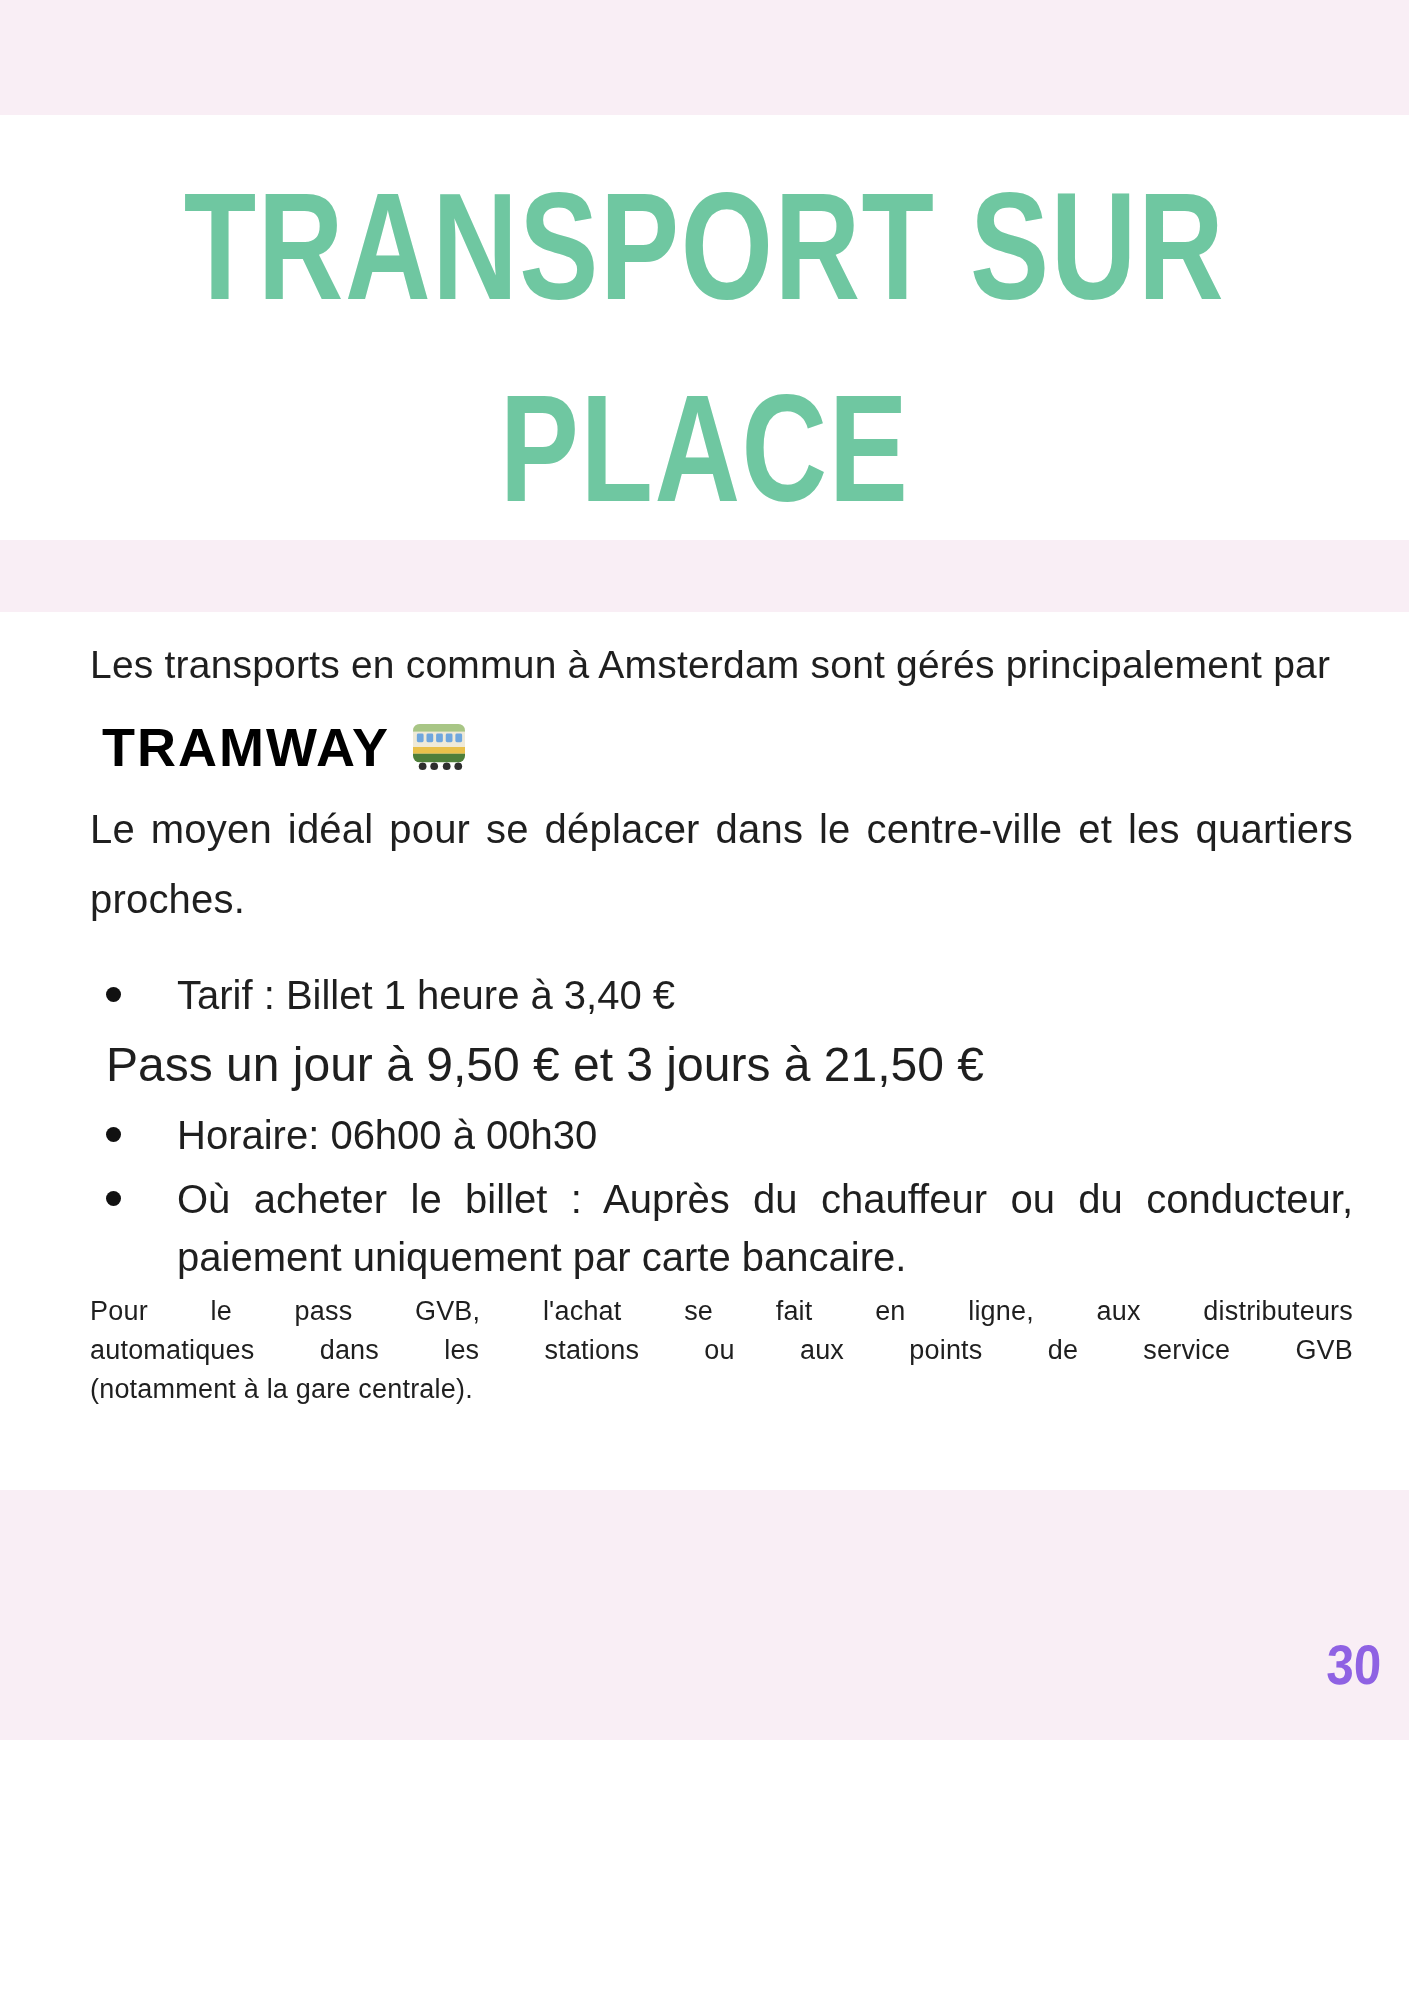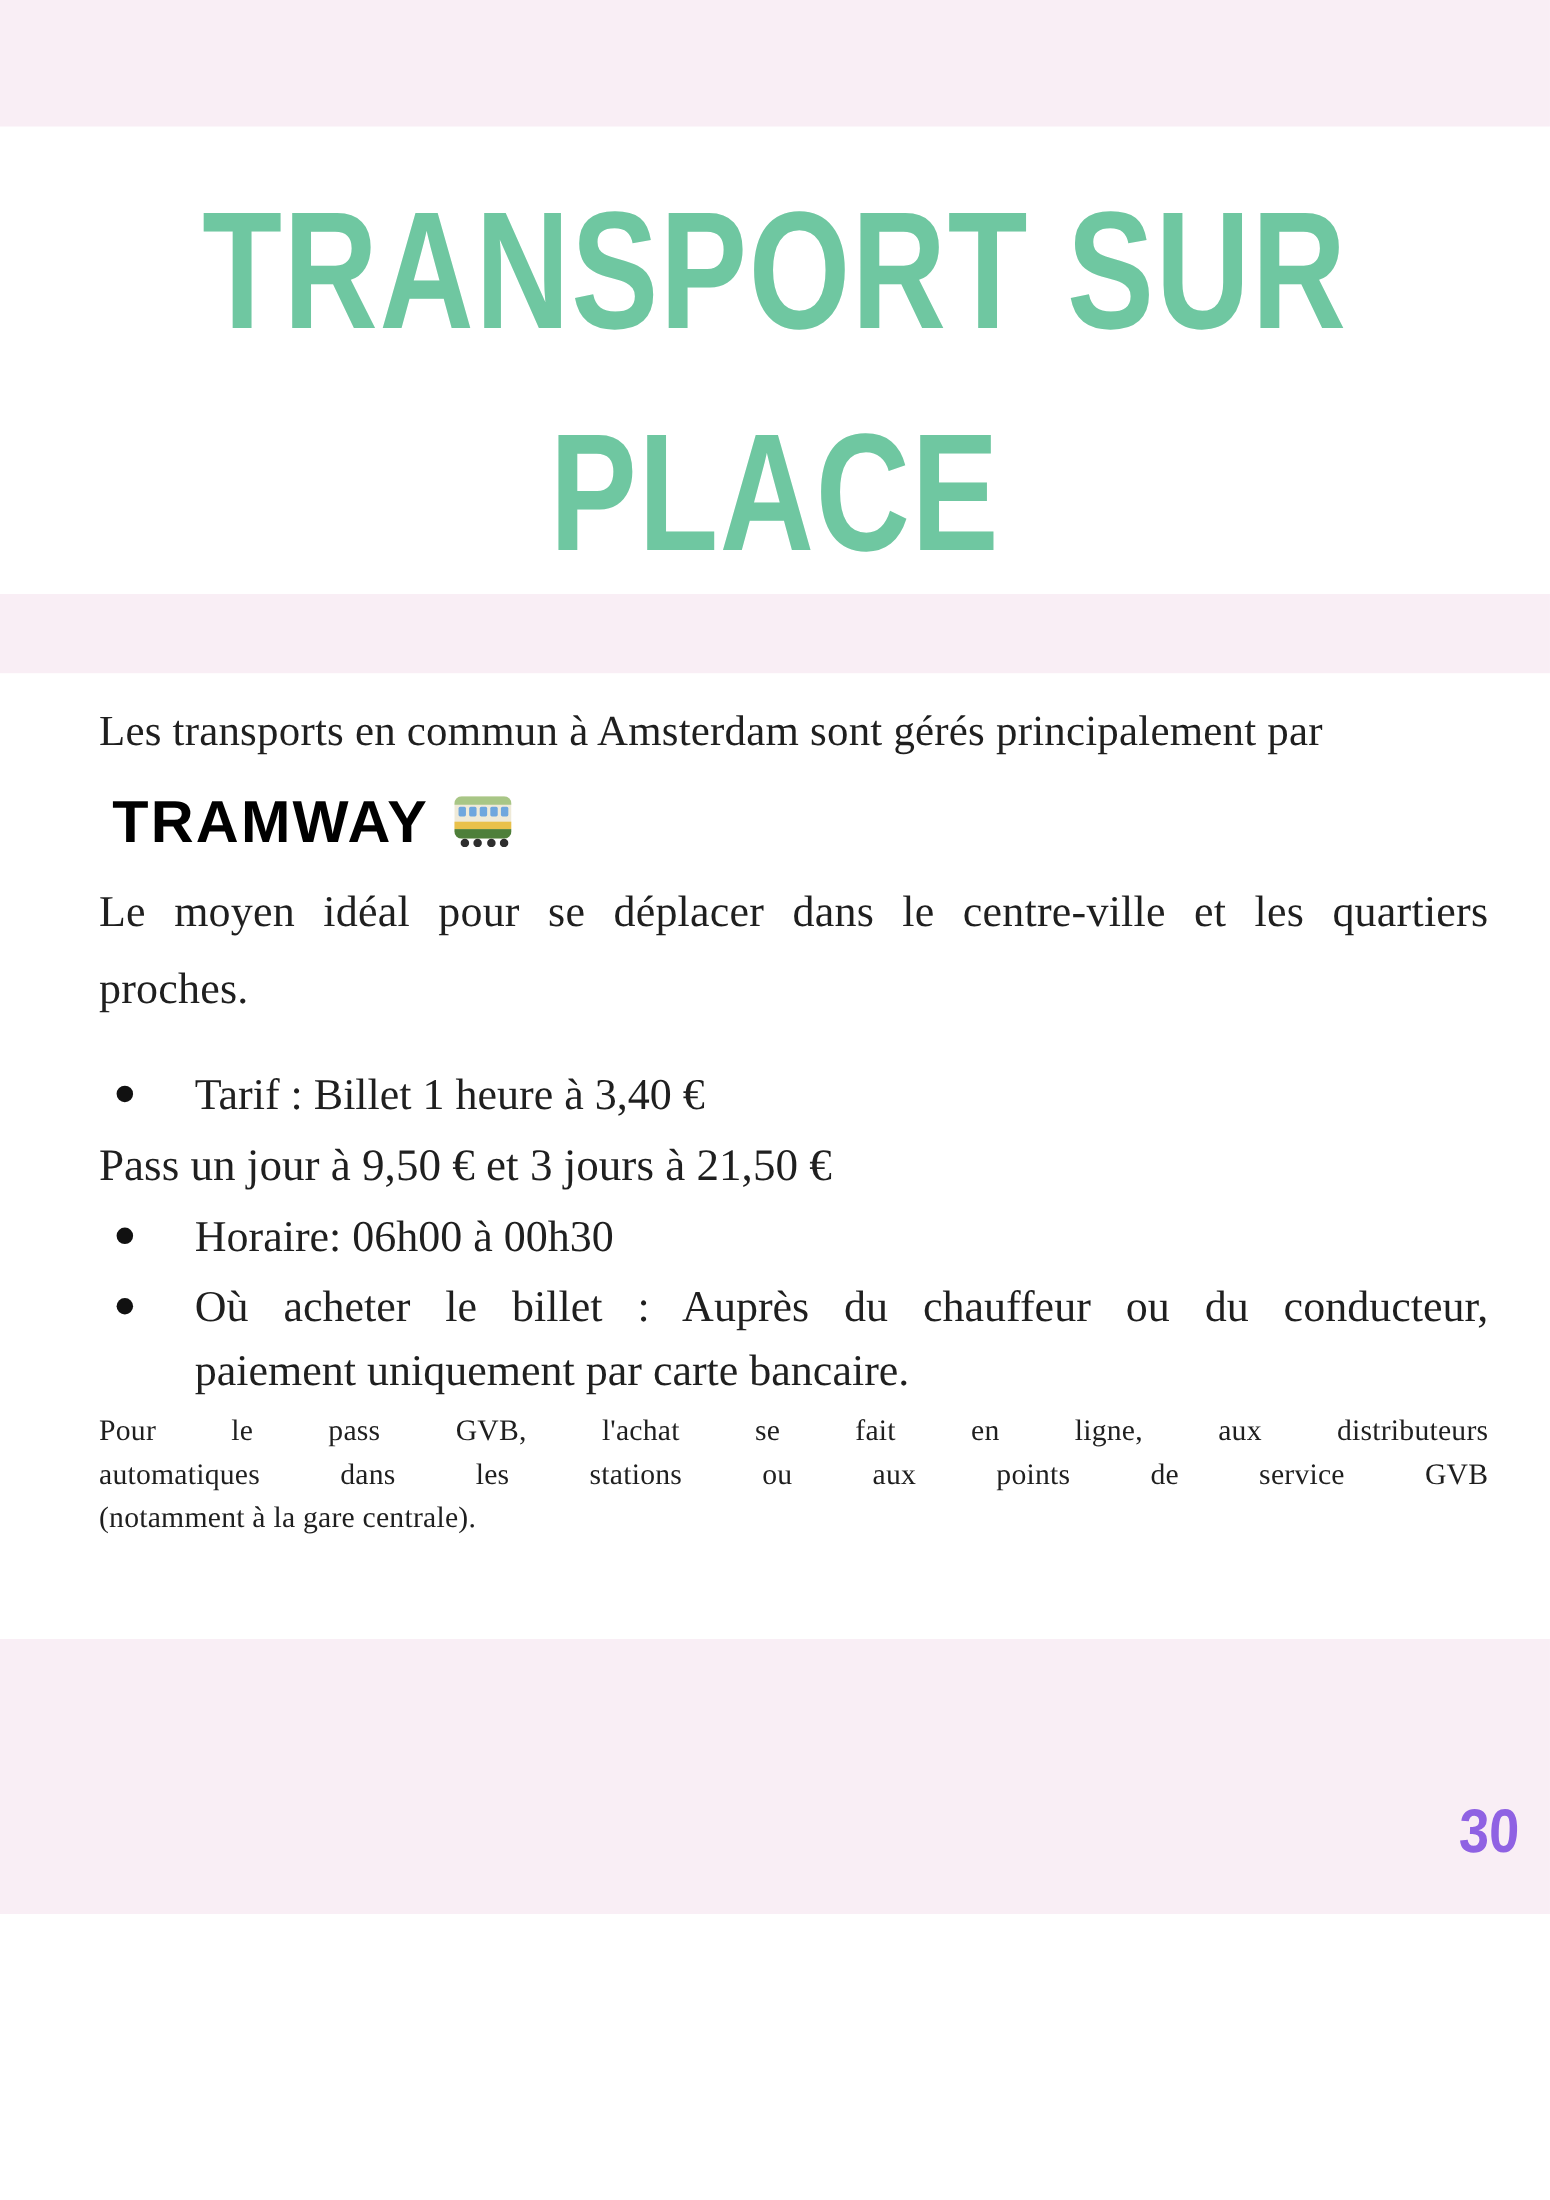--- a/index.html
+++ b/index.html
@@ -36,21 +36,21 @@
     transform: scaleX(0.78);
     transform-origin: center;
     white-space: nowrap;
   }
 
   
   .content {
     padding: 30px 56px 0 90px;
     color: #1f1f1f;
   }
-  .content .line-block > div { min-height: 1em; font-family: Liberation Serif, serif; }
+  .content .line-block > div { min-height: 1em; }
 
   .intro {
     font-size: 39px;
     line-height: 1.18;
     letter-spacing: 0.2px;
   }
 
   .heading-row {
     margin-top: 28px;
     display: flex;
@@ -91,23 +91,24 @@
     border-radius: 50%;
     background: #111111;
     margin: 21px 0 0 16px;
   }
   .bullet-text {
     flex: 1;
     margin-left: 29px;
     line-height: 1.45;
   }
   .outdent-line {
-    font-size: 41px;
+    font-size: 48px;
     line-height: 1.45;
     margin-bottom: 6px;
+    margin-left: 16px;
   }
 
   .closing {
     margin-top: 1px;
     font-size: 27px;
     line-height: 1.45;
     letter-spacing: 0.2px;
   }
 
   

